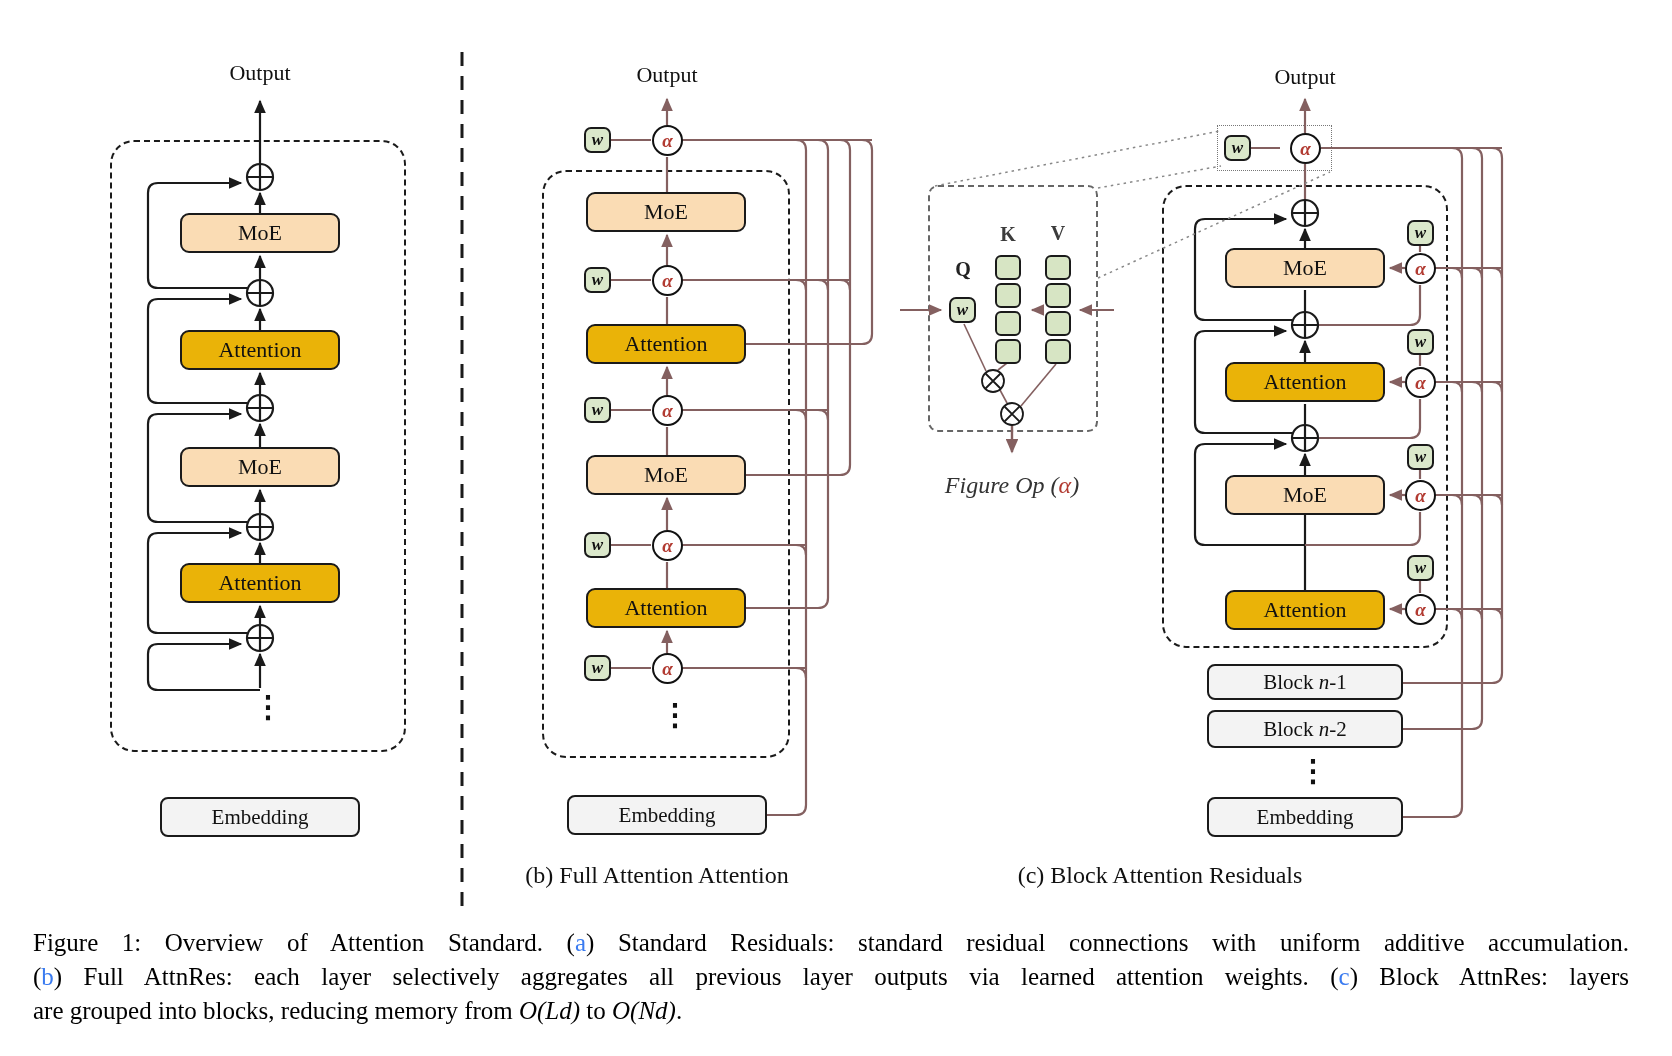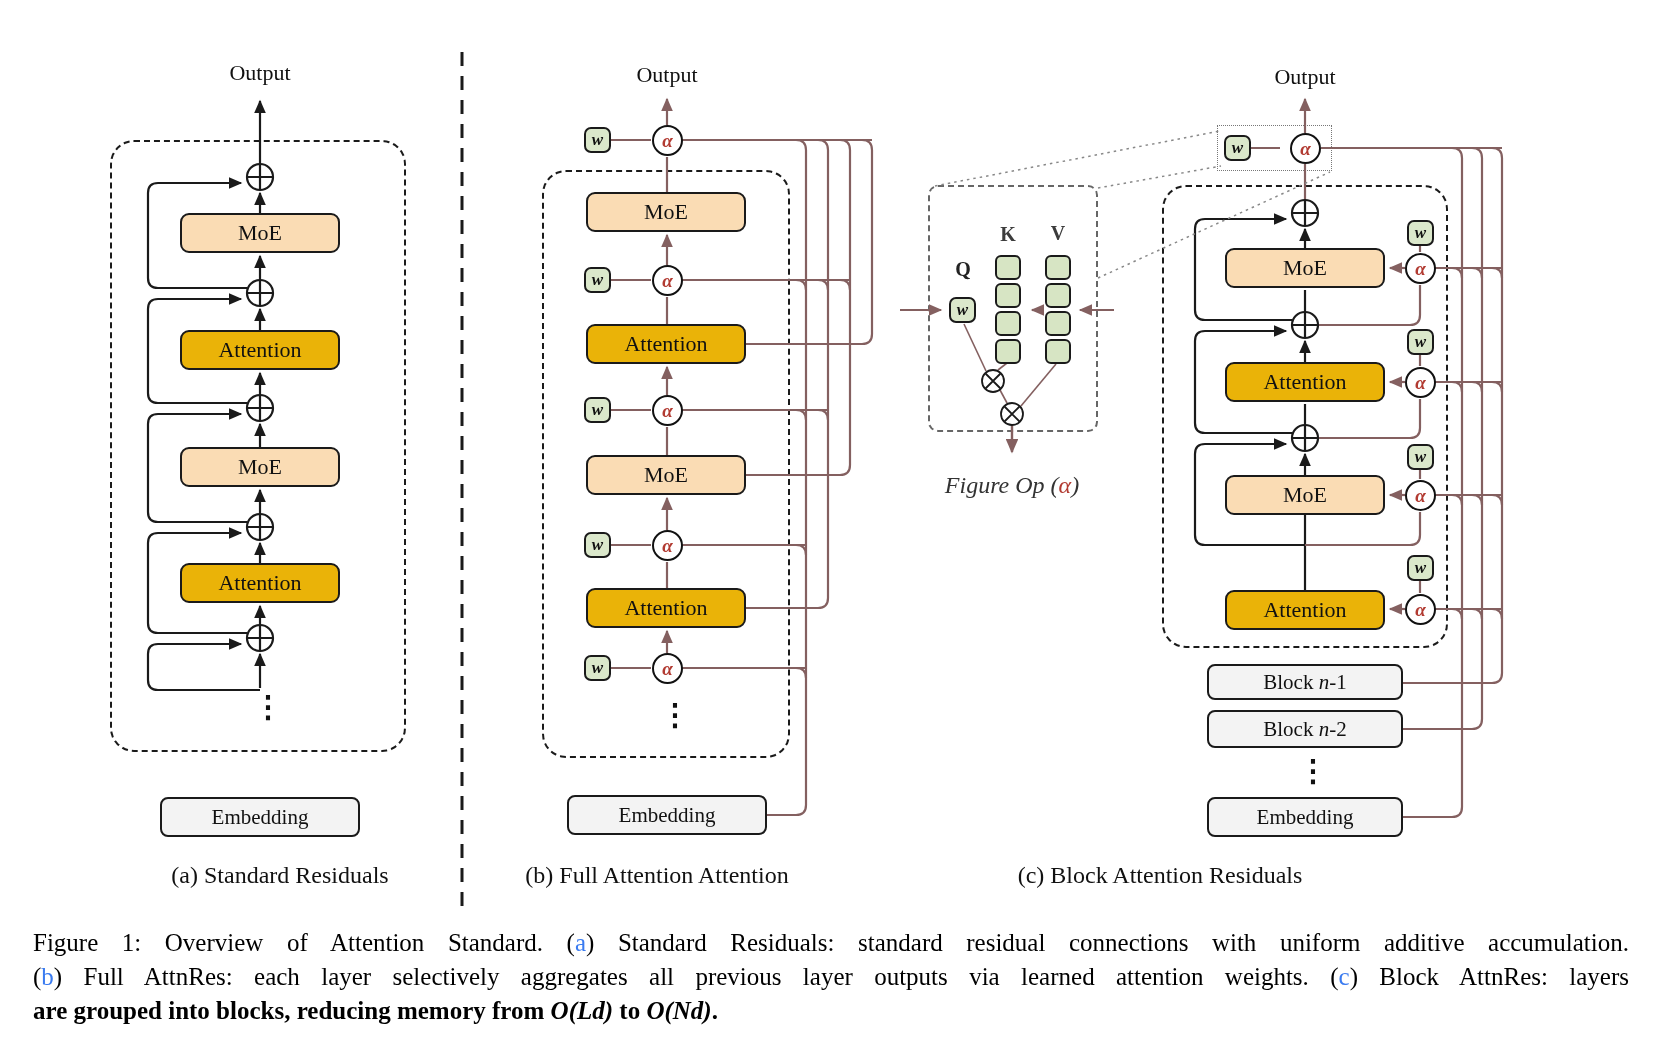--- a/index.html
+++ b/index.html
@@ -23,21 +23,21 @@
   .gsq{position:absolute;box-sizing:border-box;width:26px;height:25px;background:#d7e5c4;
        border:2px solid #1a1a1a;border-radius:6px;}
   .outlabel{position:absolute;width:120px;text-align:center;font-size:22px;}
   .pcap{position:absolute;text-align:center;font-size:24px;}
   .vdots{position:absolute;font-size:30px;font-weight:bold;line-height:1;}
   .qkv{position:absolute;width:32px;text-align:center;font-weight:bold;font-size:20px;color:#3c3c3c;}
   .opl{position:absolute;width:300px;text-align:center;font-style:italic;font-size:24px;color:#333;}
   .opl .red{color:#b23b32;}
   #figcap{position:absolute;left:33px;top:926px;width:1596px;font-size:25px;line-height:34px;color:#000;}
   .capline{text-align:justify;text-align-last:justify;}
-  .capline.last{text-align:left;text-align-last:left;font-weight:bold;}
+  .capline.last{text-align:left;text-align-last:left;}
   .blue{color:#3a7bf0;}
   .mathit{font-style:italic;}
   .blocklbl{font-size:21px;}
   .blocklbl .it{font-style:italic;}
 </style>
 </head>
 <body>
 
 <div id="fig">
 
@@ -229,21 +229,20 @@
     </g>
   </svg>
 
   <div class="outlabel" style="left:200px;top:60px;">Output</div>
   <div class="lbox moe" style="left:180px;top:213px;width:160px;height:40px;">MoE</div>
   <div class="lbox att" style="left:180px;top:330px;width:160px;height:40px;">Attention</div>
   <div class="lbox moe" style="left:180px;top:447px;width:160px;height:40px;">MoE</div>
   <div class="lbox att" style="left:180px;top:563px;width:160px;height:40px;">Attention</div>
   <div class="vdots" style="left:253px;top:692px;">⋮</div>
   <div class="lbox gray" style="left:160px;top:797px;width:200px;height:40px;">Embedding</div>
-  <div class="pcap" style="left:120px;top:862px;width:320px;">(a) Standard Residuals</div>
 
   <div class="outlabel" style="left:607px;top:62px;">Output</div>
   <div class="wchip" style="left:584px;top:127px;">w</div>
   <div class="alpha" style="left:652px;top:125px;">α</div>
   <div class="lbox moe" style="left:586px;top:192px;width:160px;height:40px;">MoE</div>
   <div class="wchip" style="left:584px;top:267px;">w</div>
   <div class="alpha" style="left:652px;top:265px;">α</div>
   <div class="lbox att" style="left:586px;top:324px;width:160px;height:40px;">Attention</div>
   <div class="wchip" style="left:584px;top:397px;">w</div>
   <div class="alpha" style="left:652px;top:395px;">α</div>

